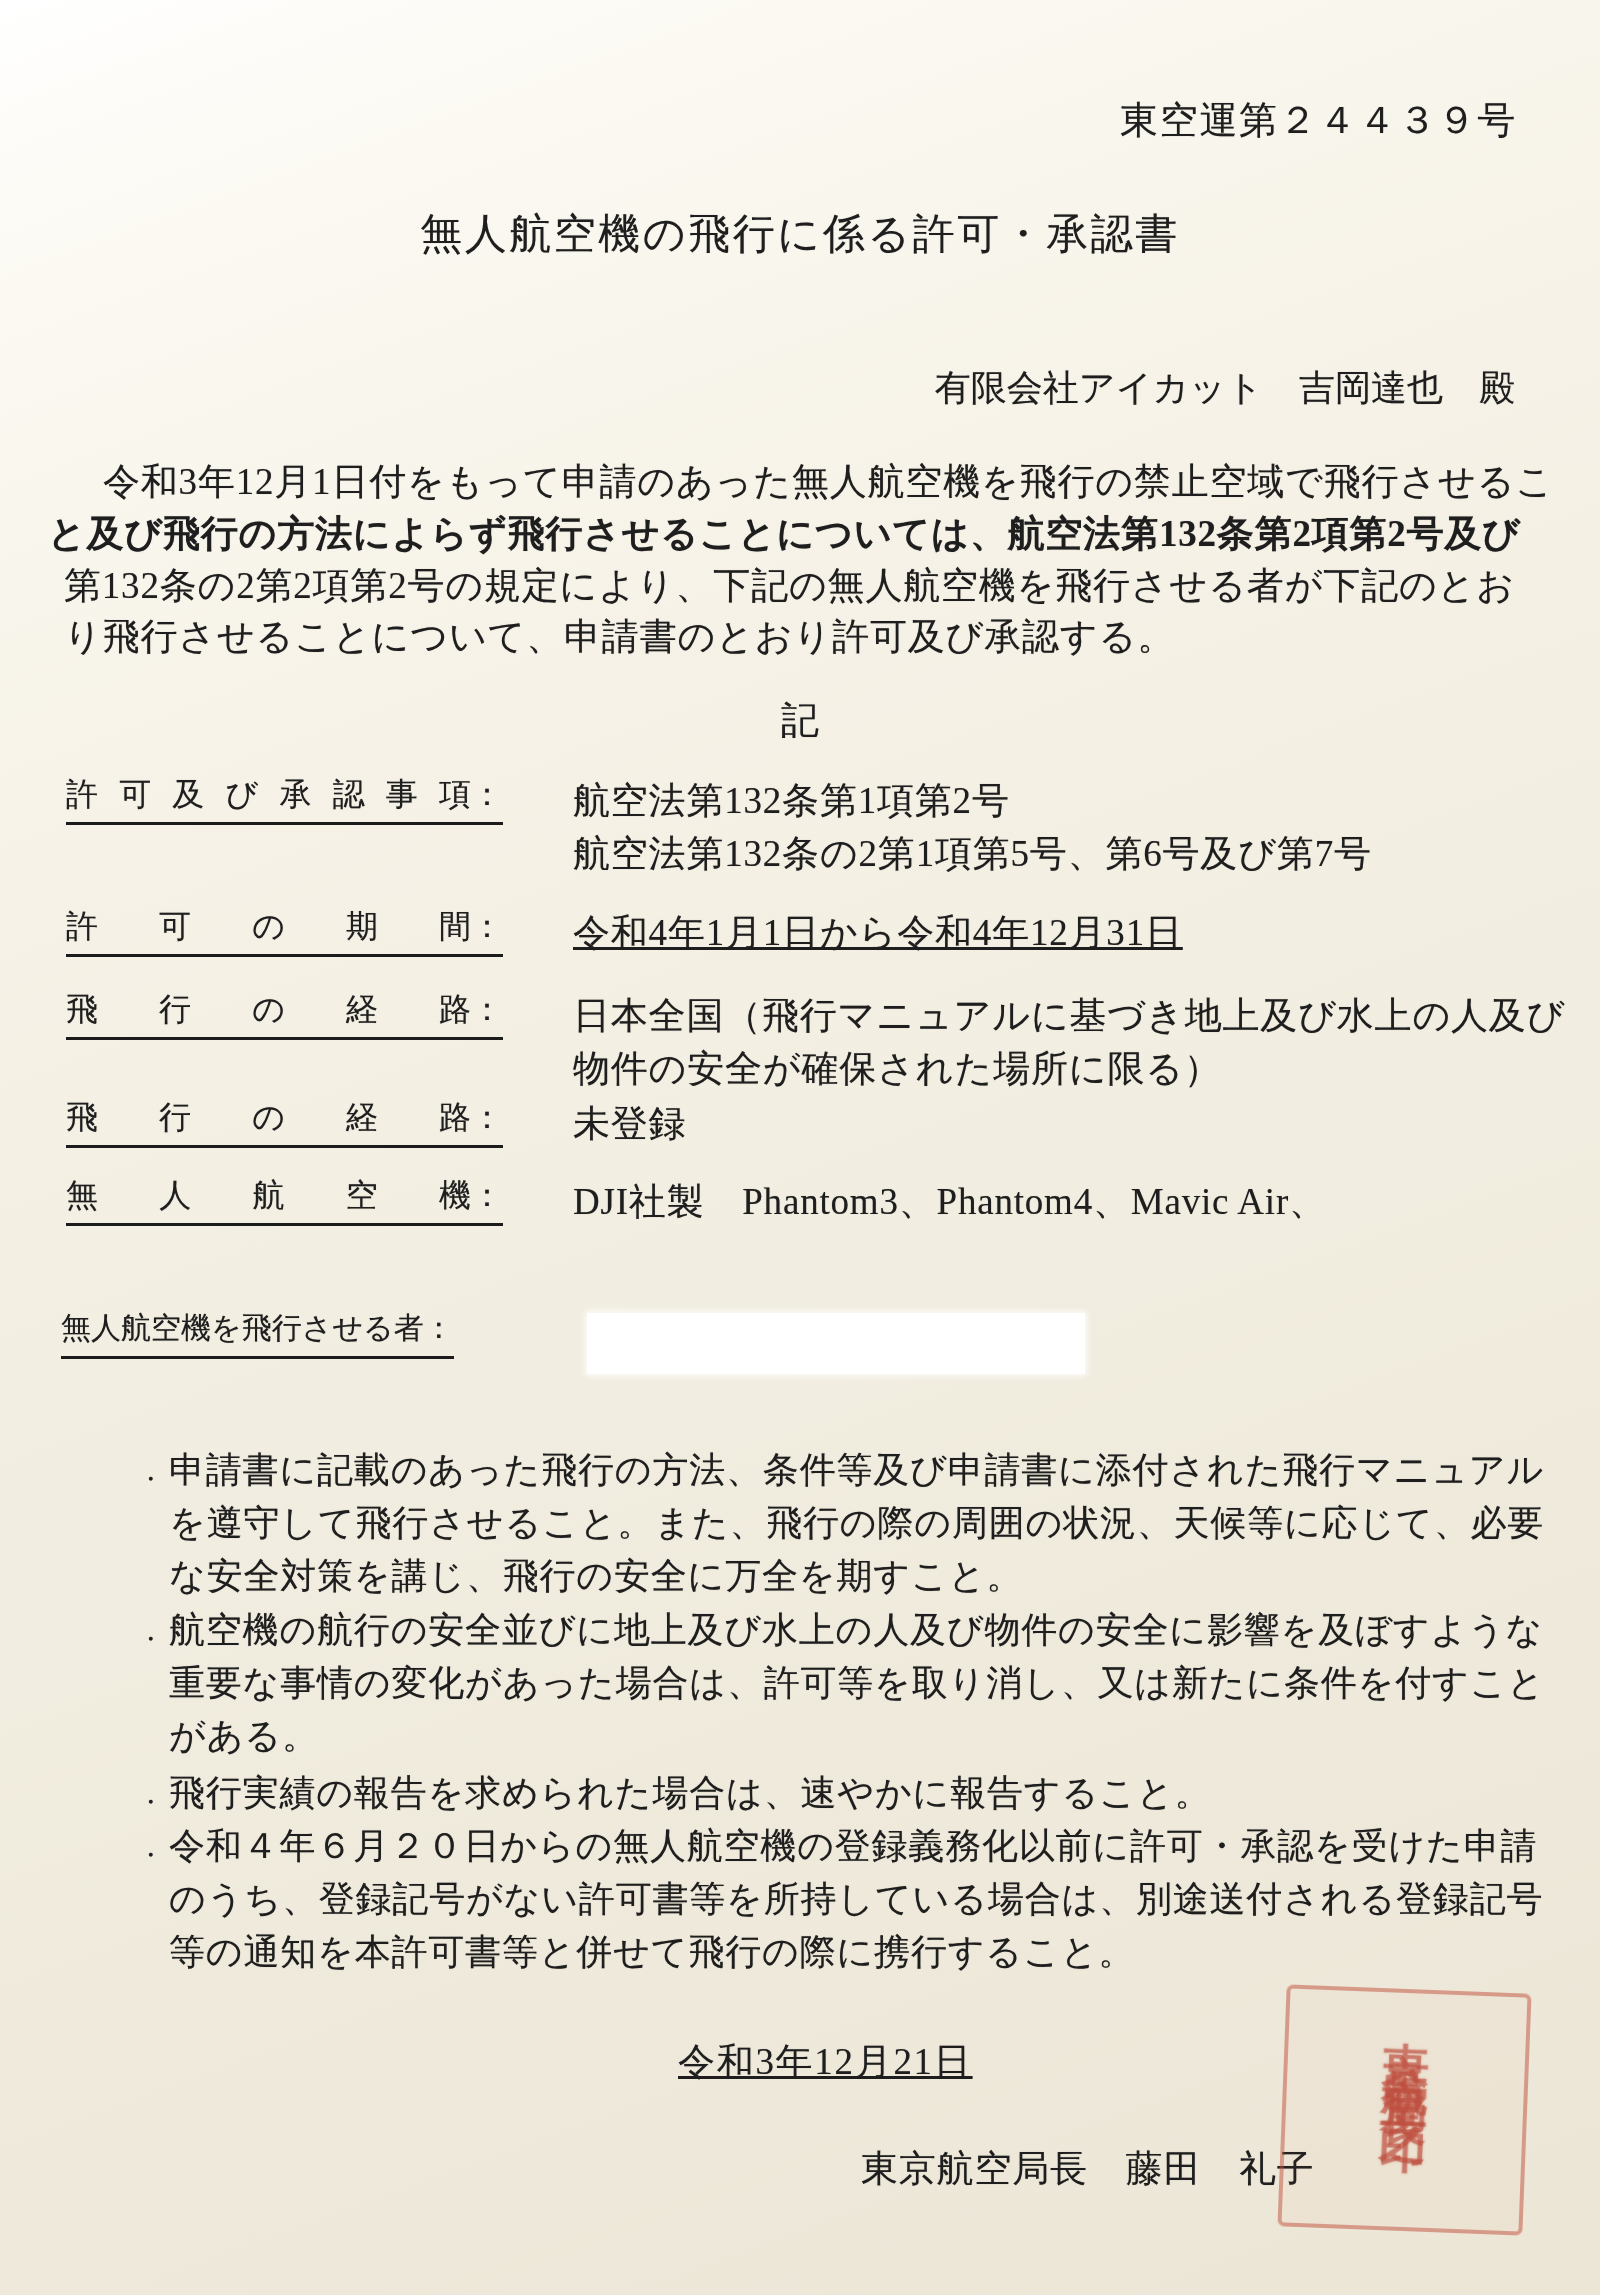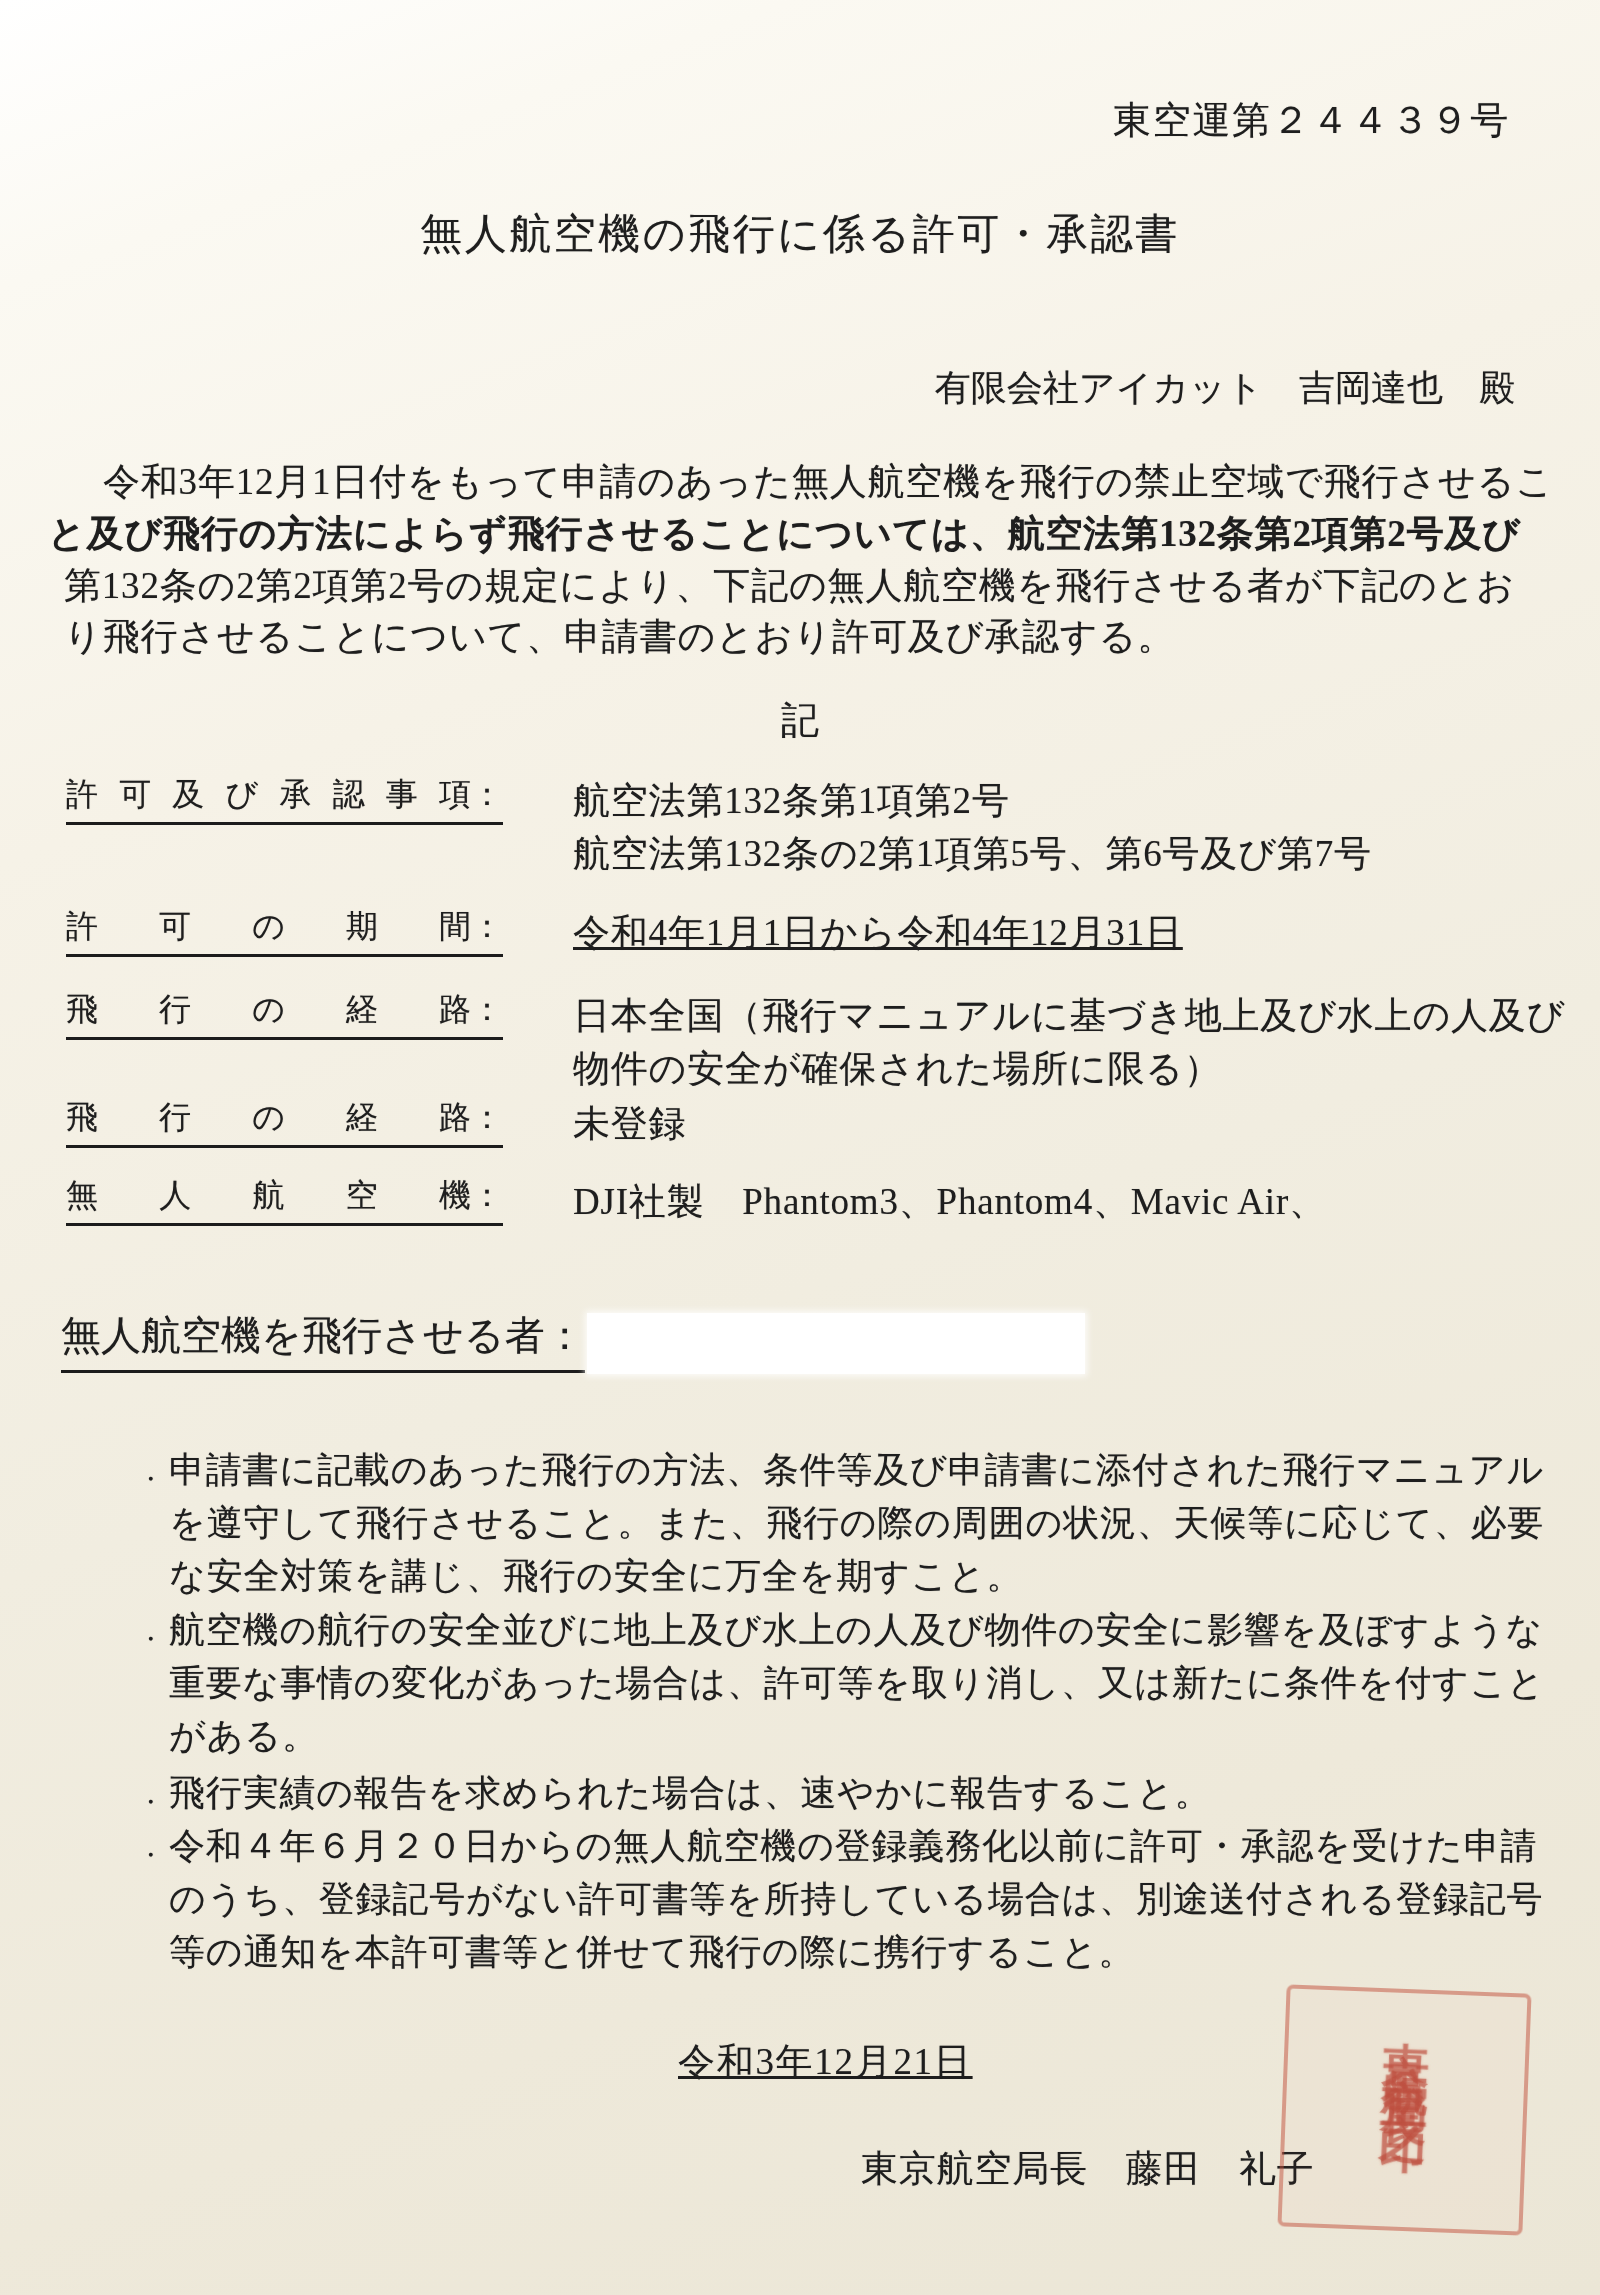--- a/index.html
+++ b/index.html
@@ -4,31 +4,31 @@
 <style>
   html,body{margin:0;padding:0;background:#888;}
   .page{
     position:relative;width:1600px;height:2295px;overflow:hidden;
     background:linear-gradient(160deg,#ffffff 0%,#fbf9f2 10%,#f6f2e7 30%,#f1ede0 55%,#eee9da 78%,#ebe6d6 100%);
     font-family:"Liberation Serif","DejaVu Serif",serif;
     color:#1e1e1e;
     text-shadow:0 0 0.8px rgba(45,45,45,.45);
   }
   .abs{position:absolute;}
-  .doc-number{top:95px;right:90px;font-size:38px;letter-spacing:1.7px;}
+  .doc-number{top:95px;right:83px;font-size:38px;letter-spacing:1.7px;}
   .title{top:206px;left:0;right:0;text-align:center;font-size:42px;letter-spacing:2.5px;}
   .addressee{top:364px;right:85px;font-size:36px;}
   .intro-line{font-size:37px;letter-spacing:0.8px;white-space:nowrap;}
   .section-mark{top:695px;left:0;right:0;text-align:center;font-size:38px;}
   .label-row{left:66px;border-bottom:3.4px solid #1c1c1c;padding-bottom:5.1px;height:44px;
     font-size:32px;white-space:nowrap;}
   .label-spread{display:inline-block;width:405px;text-align-last:justify;text-justify:inter-character;vertical-align:top;}
   .label-colon{display:inline-block;vertical-align:top;}
   .value{left:573px;font-size:37px;letter-spacing:0.8px;white-space:nowrap;}
-  .operator-label{left:61px;top:1308px;font-size:40px;border-bottom:3.4px solid #1c1c1c;padding-bottom:6.8px;white-space:nowrap;}
+  .operator-label{left:61px;top:1308px;font-size:30px;border-bottom:3.4px solid #1c1c1c;padding-bottom:6.8px;white-space:nowrap;}
   .redaction{left:587px;top:1313px;width:498px;height:61px;background:#ffffff;
     box-shadow:0 0 6.8px 2.5px rgba(255,255,255,.85);}
   .cond-label{top:1386px;}
   .cond-spread{width:398px;}
   .bullet{font-size:36px;line-height:53px;letter-spacing:0.8px;white-space:nowrap;left:169px;}
   .bullet .marker{position:absolute;left:-30.5px;top:8.5px;font-size:24px;}
   .date-line{left:678px;top:2037px;font-size:37px;letter-spacing:1.7px;text-decoration:underline;}
   .signature{left:861px;top:2144px;font-size:37px;letter-spacing:0.8px;}
   .stamp{left:1282px;top:1989px;width:237px;height:234px;
     border:4.2px solid rgba(193,82,64,.55);border-radius:6.8px;

